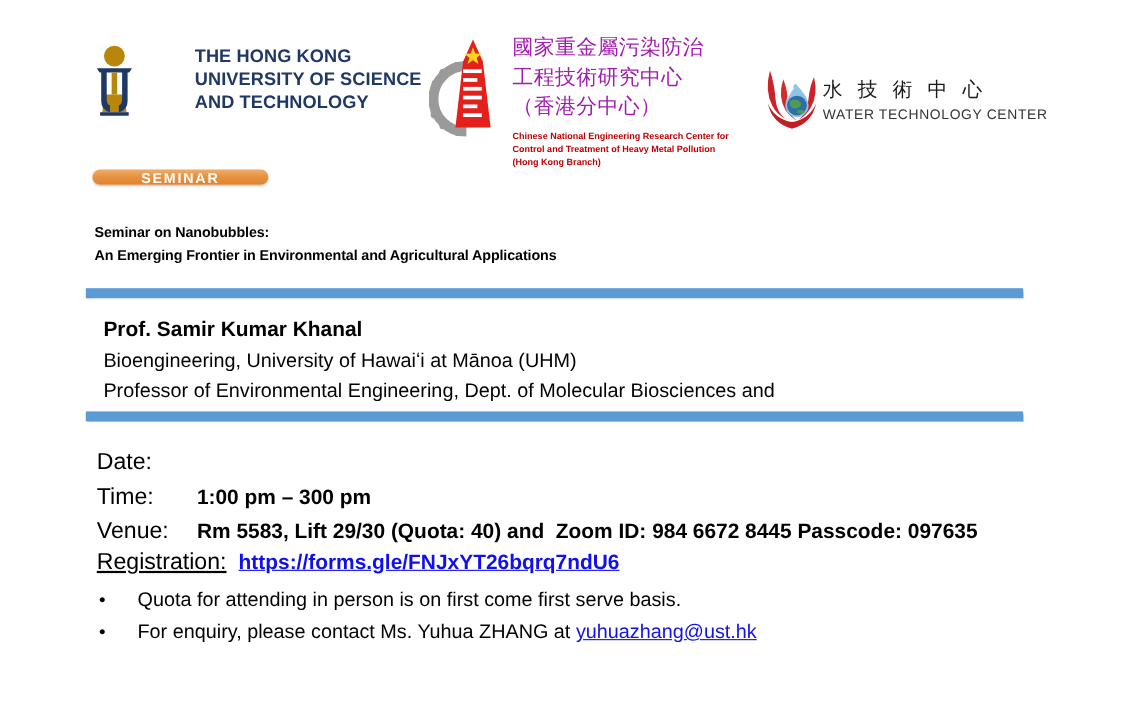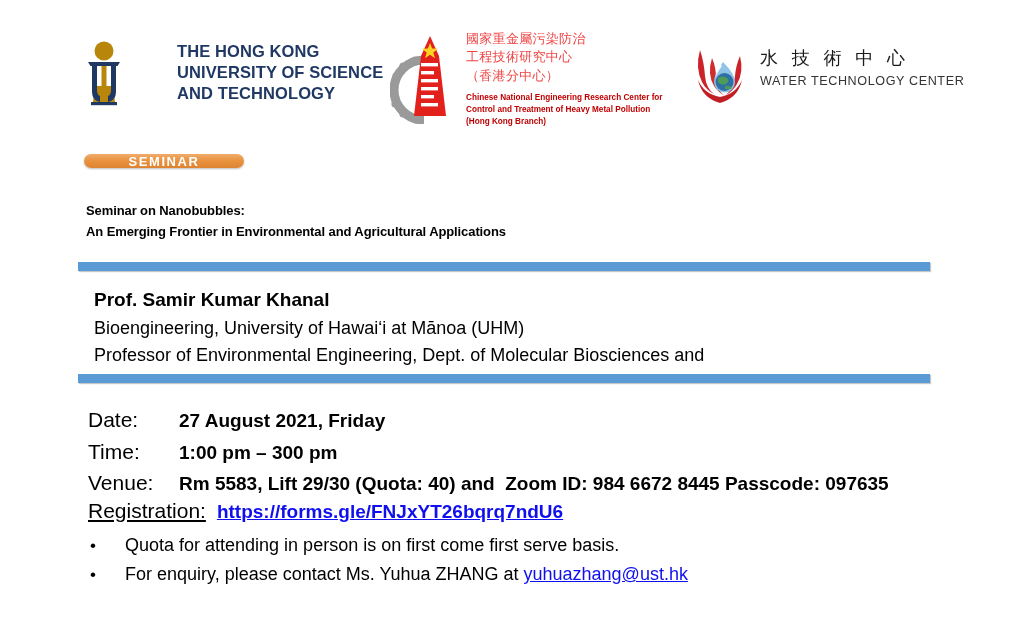--- a/index.html
+++ b/index.html
@@ -62,44 +62,43 @@
     gap: 10px;
   }
   .cnerc-mark {
     width: 66px;
     height: 94px;
     position: relative;
     flex: 0 0 auto;
   }
   .cnerc-zh {
     font-family: "DejaVu Sans", sans-serif;
-    font-size: 13px;
+    font-size: 19px;
     line-height: 1.42;
-    color: #ef4444;
+    color: #a21caf;
     white-space: nowrap;
     letter-spacing: 0.3px;
   }
   .cnerc-en {
     margin-top: 7px;
     font-family: "Liberation Sans", sans-serif;
     font-size: 8.2px;
     line-height: 1.45;
     color: #C00000;
     font-weight: 600;
     white-space: nowrap;
   }
 
   
   .wtc {
     position: absolute;
     left: 692px;
-    top: 20px;
-    display: flex;
-    align-items: flex-start;
-    gap: 12px;
+    top: 34px;
+    display: flex;
+    align-items: center;
   }
   .wtc-mark {
     width: 56px;
     height: 60px;
     position: relative;
     flex: 0 0 auto;
   }
   .wtc-zh {
     font-family: "DejaVu Sans", sans-serif;
     font-size: 18px;
@@ -360,21 +359,20 @@
   <div class="speaker-name">Prof. Samir Kumar Khanal</div>
   <div class="speaker-affil">Bioengineering, University of Hawaiʻi at Mānoa (UHM)</div>
   <div class="speaker-affil">Professor of Environmental Engineering, Dept. of Molecular Biosciences and</div>
 </div>
 
 <div class="rule rule-2"></div>
 
 <div class="details">
   <div class="detail-row">
     <div class="detail-label">Date:</div>
-    <div class="detail-value">27 August 2021, Friday</div>
   </div>
   <div class="detail-row">
     <div class="detail-label">Time:</div>
     <div class="detail-value">1:00 pm – 300 pm</div>
   </div>
   <div class="detail-row">
     <div class="detail-label">Venue:</div>
     <div class="detail-value">Rm 5583, Lift 29/30 (Quota: 40) and  Zoom ID: 984 6672 8445 Passcode: 097635</div>
   </div>
 </div>

